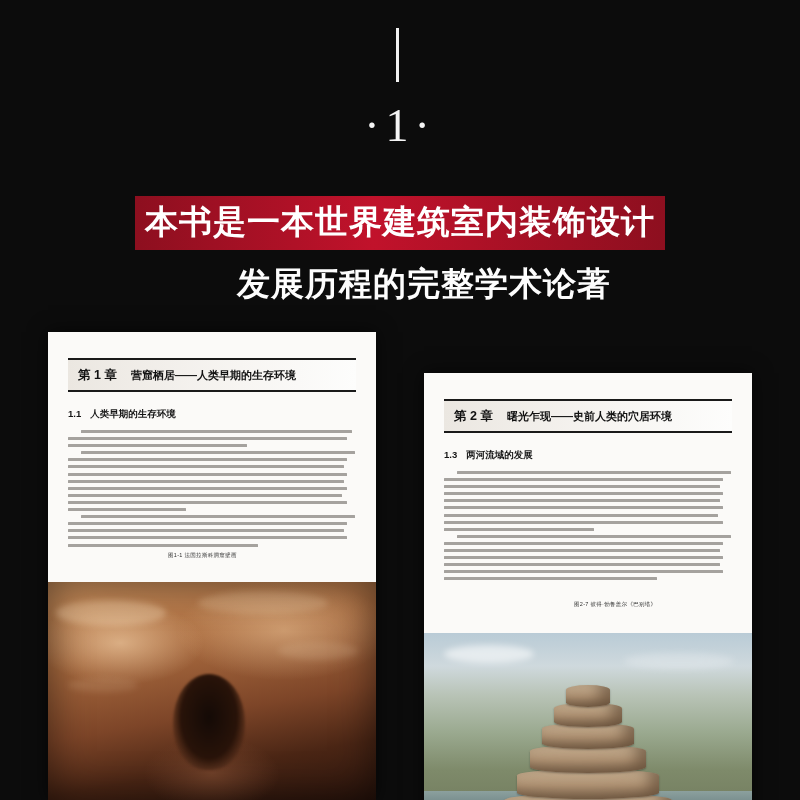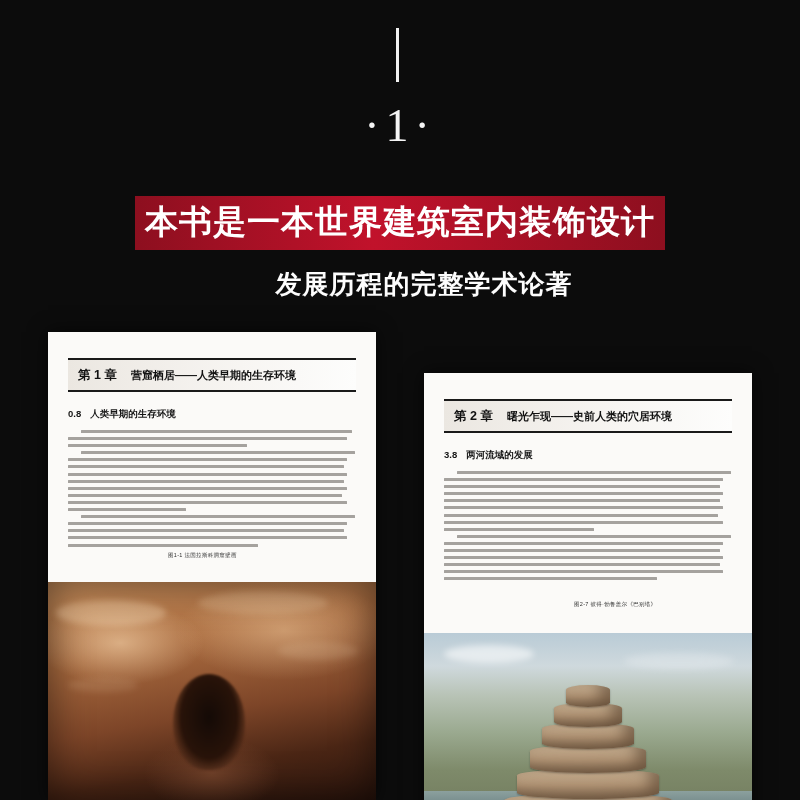--- a/index.html
+++ b/index.html
@@ -65,21 +65,21 @@
     padding: 4px 10px 6px 10px;
     font-family: "Liberation Sans", sans-serif;
   }
   .headline-2 {
     position: absolute;
     left: 0;
     right: 0;
     top: 262px;
     text-align: center;
     color: #fdfdfd;
-    font-size: 26px;
+    font-size: 33px;
     line-height: 44px;
     font-weight: bold;
     letter-spacing: 1px;
     padding-left: 48px;
   }
 
   
   .pages {
     position: absolute;
     left: 0;
@@ -264,21 +264,21 @@
 
     <div class="page page-left">
       <div class="page-inner">
 
         <div class="chapter-bar">
           <span class="chap-num">第 1 章</span>
           <span class="chap-title">营窟栖居——人类早期的生存环境</span>
         </div>
 
         <div class="section-head">
-          <span class="sec-num">0.8</span>
+          <span class="sec-num">1.1</span>
           <span class="sec-title">人类早期的生存环境</span>
         </div>
 
         <div class="body-copy">
           <div class="tline indent" style="width:94%"></div>
           <div class="tline" style="width:97%"></div>
           <div class="tline" style="width:62%"></div>
           <div class="tline indent" style="width:95%"></div>
           <div class="tline" style="width:97%"></div>
           <div class="tline" style="width:96%"></div>
@@ -309,21 +309,21 @@
 
     <div class="page page-right">
       <div class="page-inner">
 
         <div class="chapter-bar">
           <span class="chap-num">第 2 章</span>
           <span class="chap-title">曙光乍现——史前人类的穴居环境</span>
         </div>
 
         <div class="section-head">
-          <span class="sec-num">3.8</span>
+          <span class="sec-num">1.3</span>
           <span class="sec-title">两河流域的发展</span>
         </div>
 
         <div class="body-copy">
           <div class="tline indent" style="width:95%"></div>
           <div class="tline" style="width:97%"></div>
           <div class="tline" style="width:96%"></div>
           <div class="tline" style="width:97%"></div>
           <div class="tline" style="width:96%"></div>
           <div class="tline" style="width:97%"></div>

